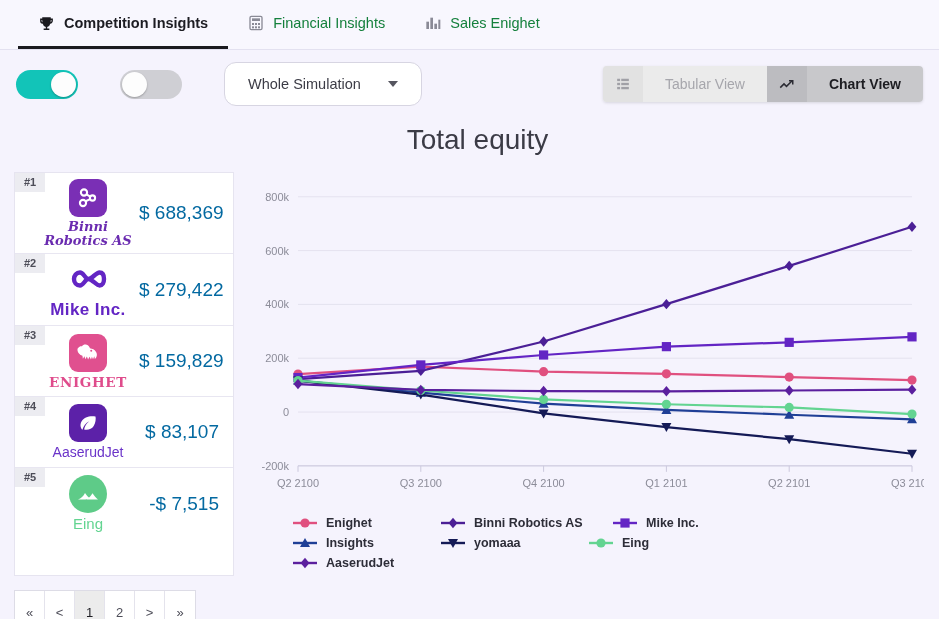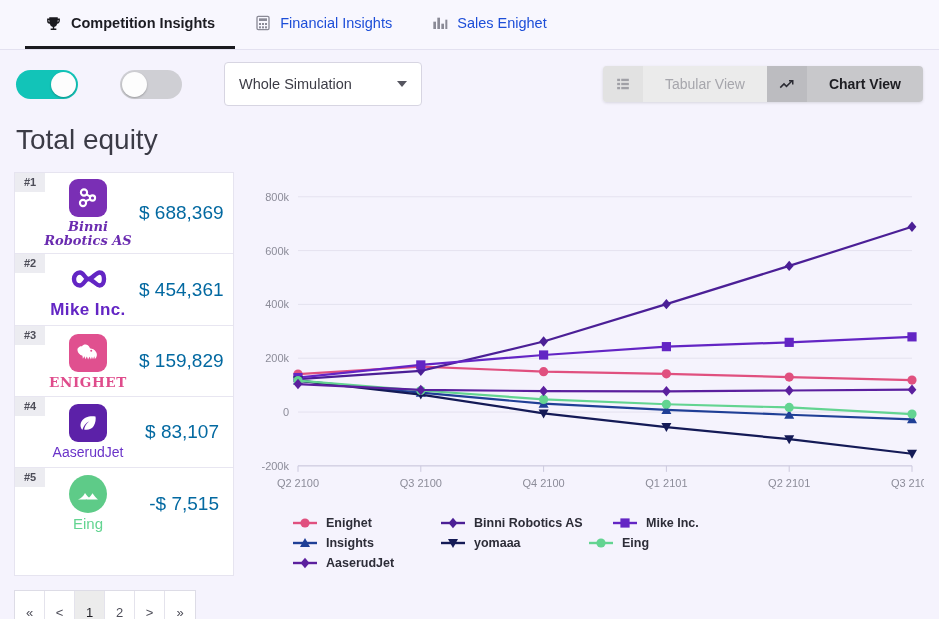--- a/index.html
+++ b/index.html
@@ -10,27 +10,27 @@
     font-family: "Liberation Sans", sans-serif;
     overflow: hidden;
   }
   
   .tabbar {
     height: 50px;
     background: #f8f7fe;
     border-bottom: 1px solid #e3e1f0;
     display: flex;
     align-items: stretch;
-    padding-left: 25px;
+    padding-left: 18px;
   }
   .tab {
     display: flex; align-items: center; gap: 9px;
     padding: 0 20px;
     font-size: 14.5px;
-    color: #1d4ed8;
+    color: #15803d;
     cursor: pointer;
     border-bottom: 3px solid transparent;
   }
   .tab.active {
     color: #1c1c22;
     font-weight: bold;
     border-bottom-color: #1a1a1f;
   }
   .tab .ic { display: flex; align-items: center; }
   
@@ -62,23 +62,23 @@
     background: #fdfdfd;
     box-shadow: 0 1px 2px rgba(0,0,0,.25);
   }
   .toggle.on  .knob { right: 2px; }
   .toggle.off .knob { left: 2px; }
   .gap-lg { width: 42px; }
   .select {
     width: 198px; height: 44px;
     background: #ffffff;
     border: 1px solid #d7d5e2;
-    border-radius: 4px;
+    border-radius: 12px;
     display: flex; align-items: center;
-    padding: 0 14px;
+    padding: 0 23px;
     font-size: 14.5px;
     color: #3c3c46;
     cursor: pointer;
     margin-left: 42px;
   }
   .select .val { flex: 1; }
   .caret {
     width: 0; height: 0;
     border-left: 5px solid transparent;
     border-right: 5px solid transparent;
@@ -106,20 +106,21 @@
   .vbtn.inactive .vic { background: #e2e2e2; }
   .vbtn.active { background: #c8c8cb; color: #1d1d22; font-weight: bold; }
   .vbtn.active .vic { background: #bcbcc0; }
   
   .page-title {
     font-size: 28px;
     color: #3b3b46;
     padding: 6px 0 0 16px;
     font-weight: normal;
     margin: 0;
+    text-align: center;
   }
   
   .body { display: flex; padding: 16px 12px 0 14px; }
   
   .ranklist {
     width: 220px;
     background: #ffffff;
     border: 1px solid #e6e4f0;
     flex: none;
   }
@@ -319,21 +320,21 @@
       <span class="rankbadge">#2</span>
       <div class="brand">
         <div class="logo">
           <svg width="38" height="24" viewBox="0 0 38 24">
             <path d="M11 5.5c3.6 0 5 6.5 8.5 6.5S27 5.5 30.5 5.5 35 8.5 35 12s-1.5 6.5-4.5 6.5S23 12 19.5 12 14.6 18.5 11 18.5 5 15.5 5 12 7.4 5.5 11 5.5z" fill="none" stroke="#6325c4" stroke-width="4.4" stroke-linejoin="round"></path>
             <circle cx="11.5" cy="11.5" r="2.2" fill="#fff"></circle>
           </svg>
         </div>
         <div class="bname mike">Mike Inc.</div>
       </div>
-      <span class="amount">$ 454,361</span>
+      <span class="amount">$ 279,422</span>
     </div>
 
     <div class="rankrow">
       <span class="rankbadge">#3</span>
       <div class="brand">
         <div class="logo sq" style="background:#e0508f">
           <svg width="26" height="22" viewBox="0 0 28 22">
             <path d="M3 6c1.5-2 3-2.6 4.5-2.3C8.6 2 10.5 1.4 12.5 2c2 .6 3.2 2.3 3.6 4 2.6.3 5 1.6 6.4 3.6 1 1.4 1.3 3 .9 4.6-.3 1.4-1 2.5-2 3.3l-.6-3-1.4 3.2-1.2-2.6-1 2.9-1.6-3-1.5 3.1-1.3-3.2-1.7 2.9-.9-3.2-1.7 2.6-.5-3.3C5 13 3.4 11 2.8 8.8 2.5 7.7 2.6 6.7 3 6z" fill="#fff"></path>
             <circle cx="17.5" cy="8.6" r="1.1" fill="#e0508f"></circle>
           </svg>

